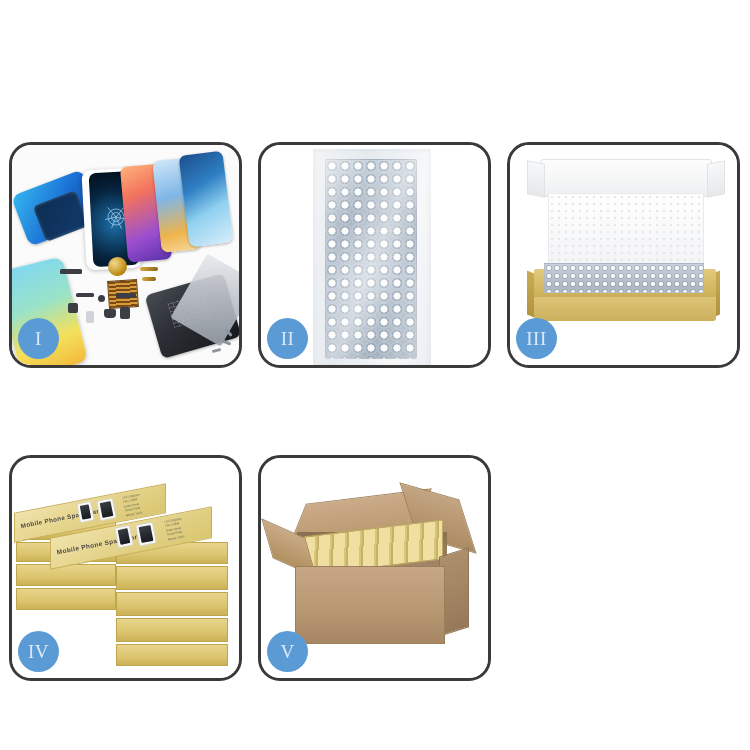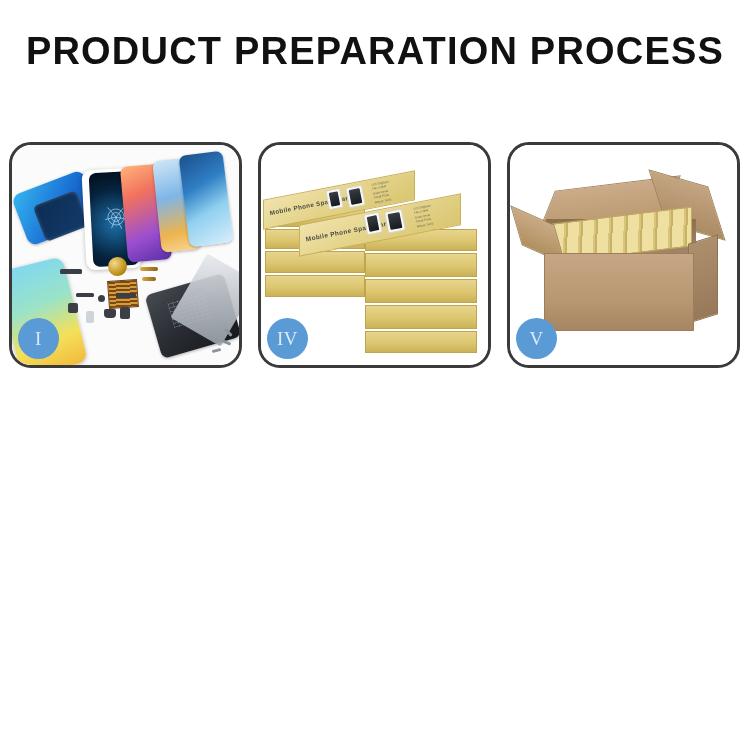--- a/index.html
+++ b/index.html
@@ -388,21 +388,20 @@
     background: #ab8a63;
     border: 1px solid #93764f;
   }
 </style>
 </head>
 <body>
 
 <div class="page">
 
   <div class="header">
-    <div class="title">PRODUCT PREPARATION PROCESS</div>
   </div>
 
   <div class="grid">
 
     <div class="card">
       <div class="card-media p1">
         <div class="scr scr-a"></div>
         <div class="scr-a2"></div>
 
         <div class="scr scr-b"></div>
@@ -443,21 +442,41 @@
         <div class="prt" style="left:86px;top:150px;width:7px;height:7px;border-radius:50%;"></div>
 
         <div class="tweezers"></div>
         <div class="scrw" style="right:8px;top:196px;transform:rotate(22deg);"></div>
         <div class="scrw" style="right:18px;top:204px;transform:rotate(-14deg);"></div>
         <div class="scrw" style="right:6px;top:186px;transform:rotate(48deg);"></div>
       </div>
       <div class="badge">I</div>
     </div>
 
-
+    <div class="card">
+      <div class="card-media p2">
+        <div class="bw-outer"></div>
+        <div class="bw-inner"></div>
+        <div class="bw-sheen"></div>
+      </div>
+      <div class="badge">II</div>
+    </div>
+
+    <div class="card">
+      <div class="card-media p3">
+        <div class="b3-lidback"></div>
+        <div class="b3-foam"></div>
+        <div class="b3-sideL"></div>
+        <div class="b3-sideR"></div>
+        <div class="b3-tray"></div>
+        <div class="b3-bubble"></div>
+        <div class="b3-front"></div>
+      </div>
+      <div class="badge">III</div>
+    </div>
 
     <div class="card">
       <div class="card-media p4">
         <div class="stack">
 
           <div class="kbox" style="left:0px;top:40px;width:100px;height:20px;"></div>
           <div class="kbox" style="left:0px;top:62px;width:100px;height:20px;"></div>
           <div class="kbox" style="left:0px;top:84px;width:100px;height:22px;"></div>
           <div class="kbox" style="left:0px;top:108px;width:100px;height:22px;"></div>
 

